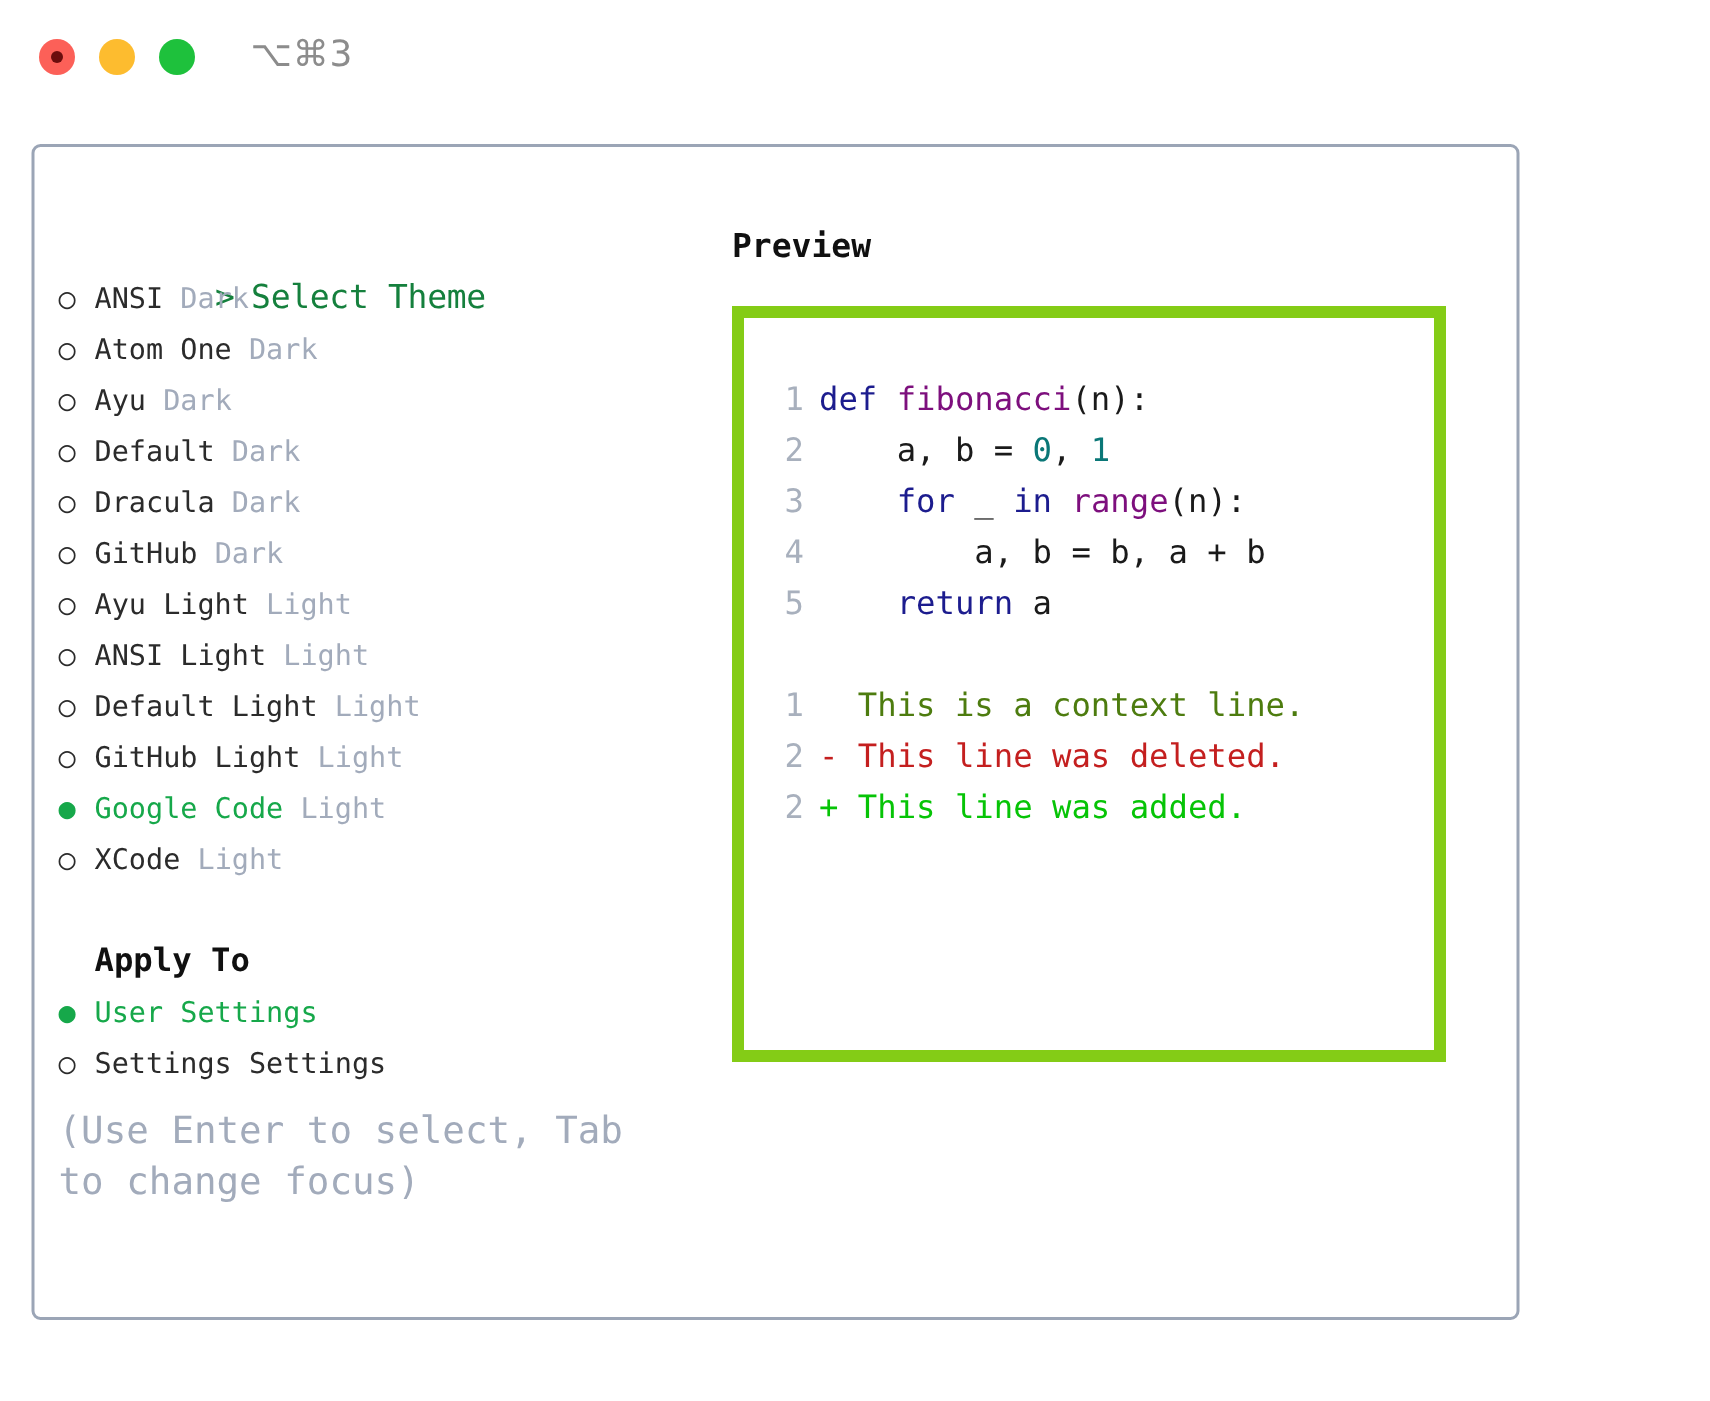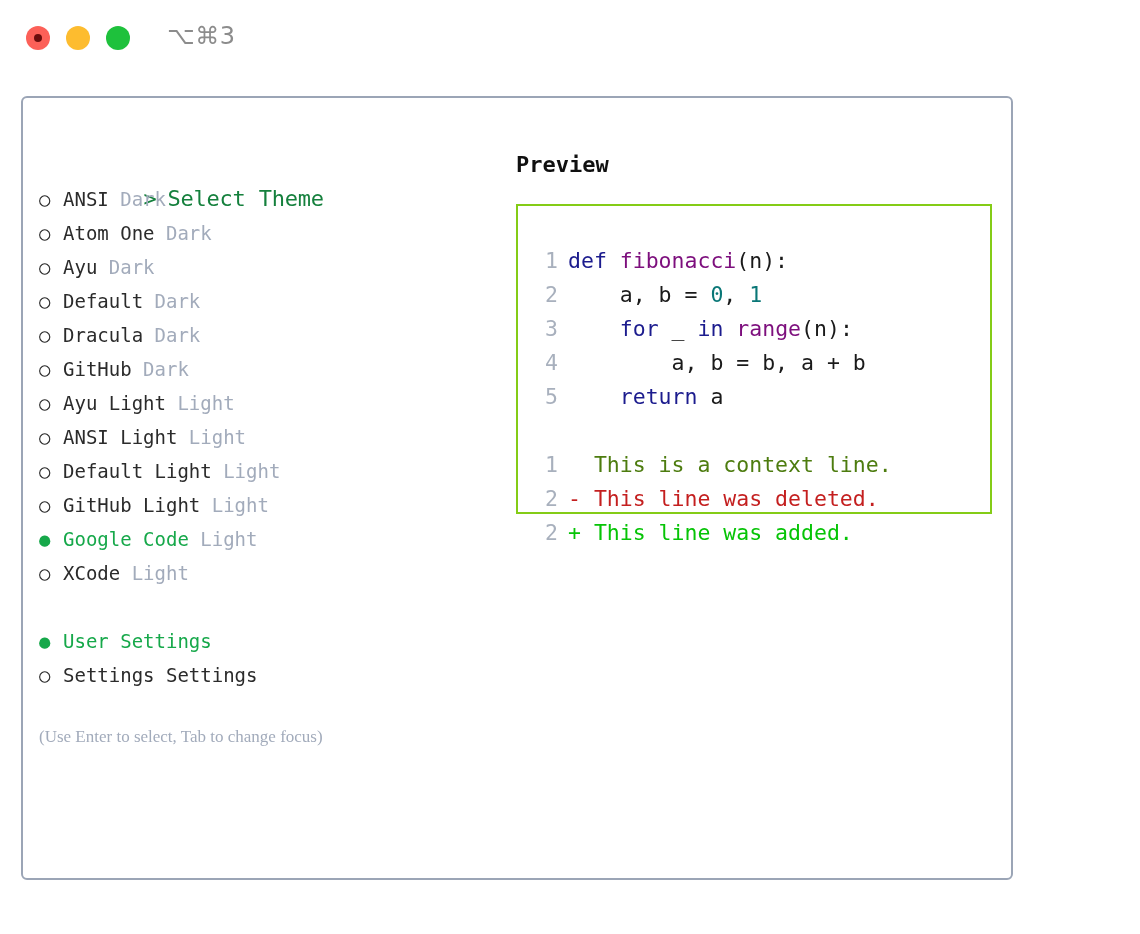--- a/index.html
+++ b/index.html
@@ -128,48 +128,47 @@
     height: 34px;
     line-height: 34px;
     font-size: 21.5px;
     font-weight: bold;
     color: #101010;
     padding-left: 24px;
     white-space: pre;
   }
 
   .hint {
-    margin-top: 28px;
-    font-size: 17px;
+    margin-top: 11px;
+    font-size: 25px;
     line-height: 34px;
     color: #a2abbb;
     width: 400px;
     white-space: pre-wrap;
-    font-family: Liberation Serif, serif;
   }
 
   
   .right-col {
     position: absolute;
-    left: 493px;
+    left: 465px;
     top: 50px;
     width: 490px;
   }
   .preview-title {
     font-size: 22px;
     font-weight: bold;
     color: #101010;
     line-height: 34px;
     white-space: pre;
   }
   .preview-box {
     margin-top: 22px;
     width: 476px;
-    height: 310px;
-    border: 2px solid #84cc16;
+    height: 504px;
+    border: 8px solid #84cc16;
     background: #ffffff;
     box-sizing: border-box;
     padding: 38px 0 0 14px;
   }
 
   .code-line {
     font-size: 21.5px;
     line-height: 34px;
     white-space: pre;
   }
@@ -223,20 +222,21 @@
           <div class="row"><span class="marker">○</span><span class="theme-name">Ayu Light</span> <span class="theme-kind">Light</span></div>
           <div class="row"><span class="marker">○</span><span class="theme-name">ANSI Light</span> <span class="theme-kind">Light</span></div>
           <div class="row"><span class="marker">○</span><span class="theme-name">Default Light</span> <span class="theme-kind">Light</span></div>
           <div class="row"><span class="marker">○</span><span class="theme-name">GitHub Light</span> <span class="theme-kind">Light</span></div>
           <div class="row selected"><span class="marker">●</span><span class="theme-name">Google Code</span> <span class="theme-kind">Light</span></div>
           <div class="row"><span class="marker">○</span><span class="theme-name">XCode</span> <span class="theme-kind">Light</span></div>
         </div>
 
       <div class="spacer-row"></div>
 
+      <div class="section-heading">Apply To</div>
 
       <div id="apply-list">
           <div class="row selected"><span class="marker">●</span><span class="opt-label">User Settings</span></div>
           <div class="row"><span class="marker">○</span><span class="opt-label">Settings Settings</span></div>
         </div>
 
       <div class="hint">(Use Enter to select, Tab to change focus)</div>
     </div>
 
     <div class="right-col">

